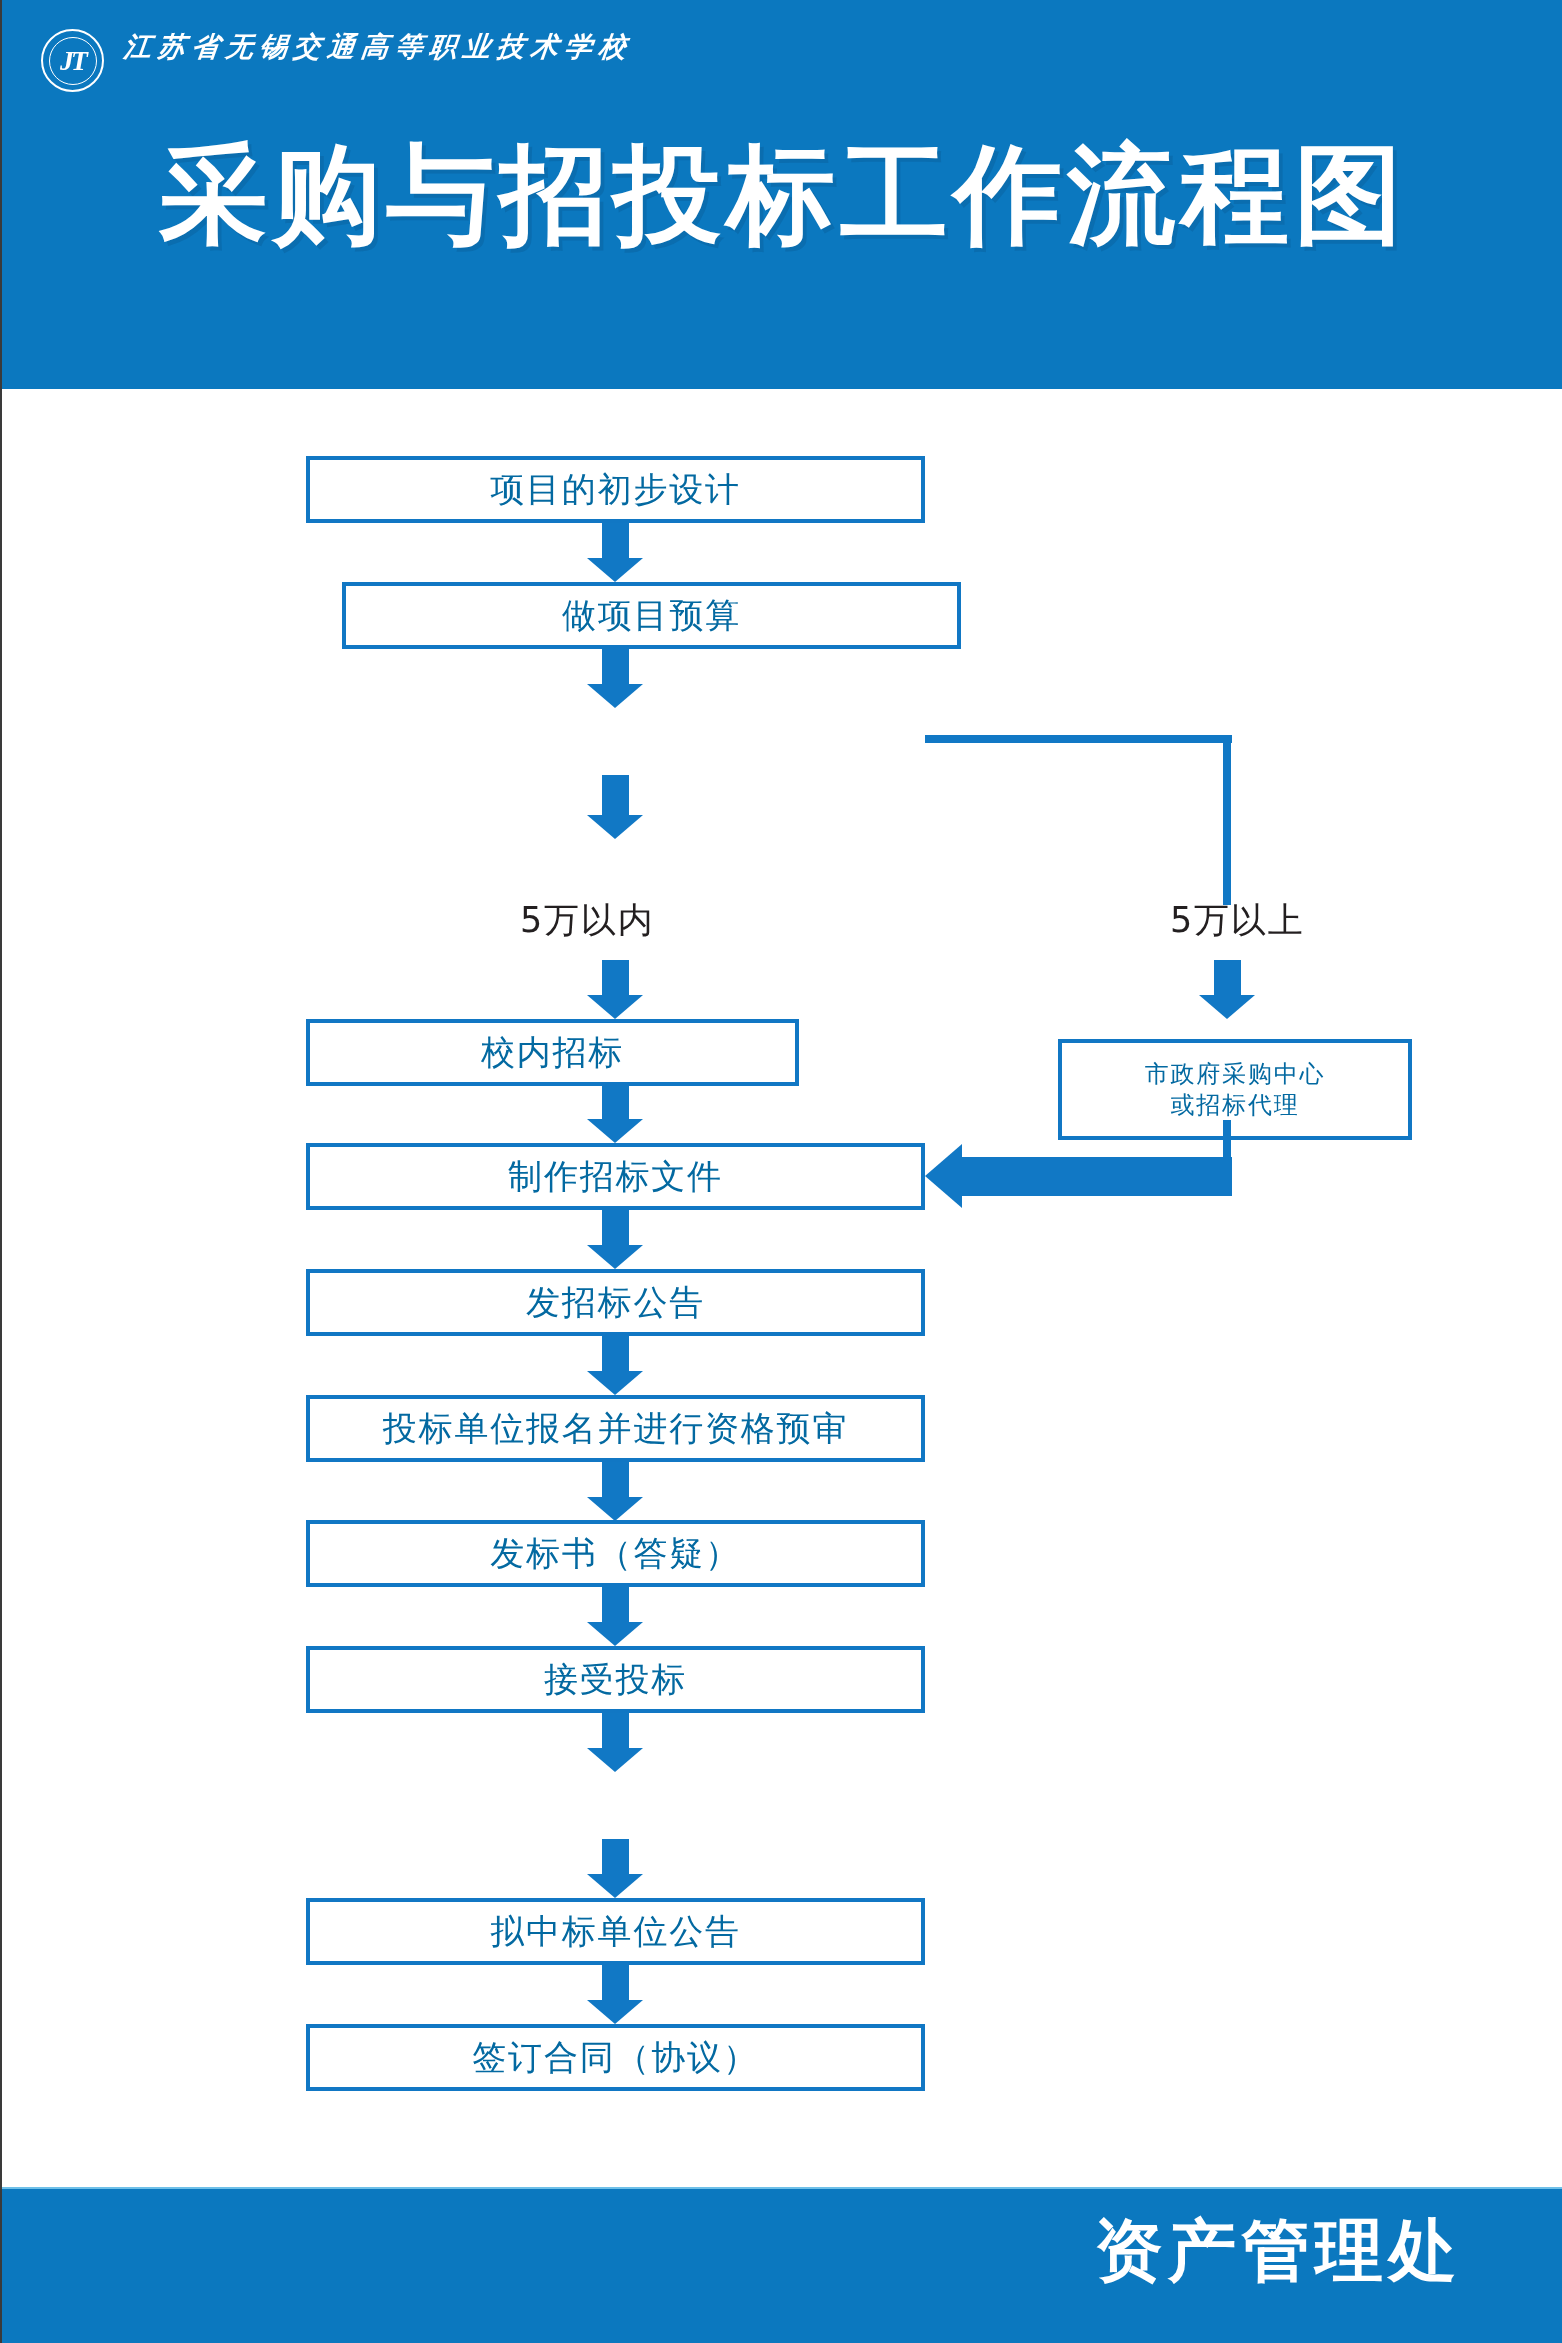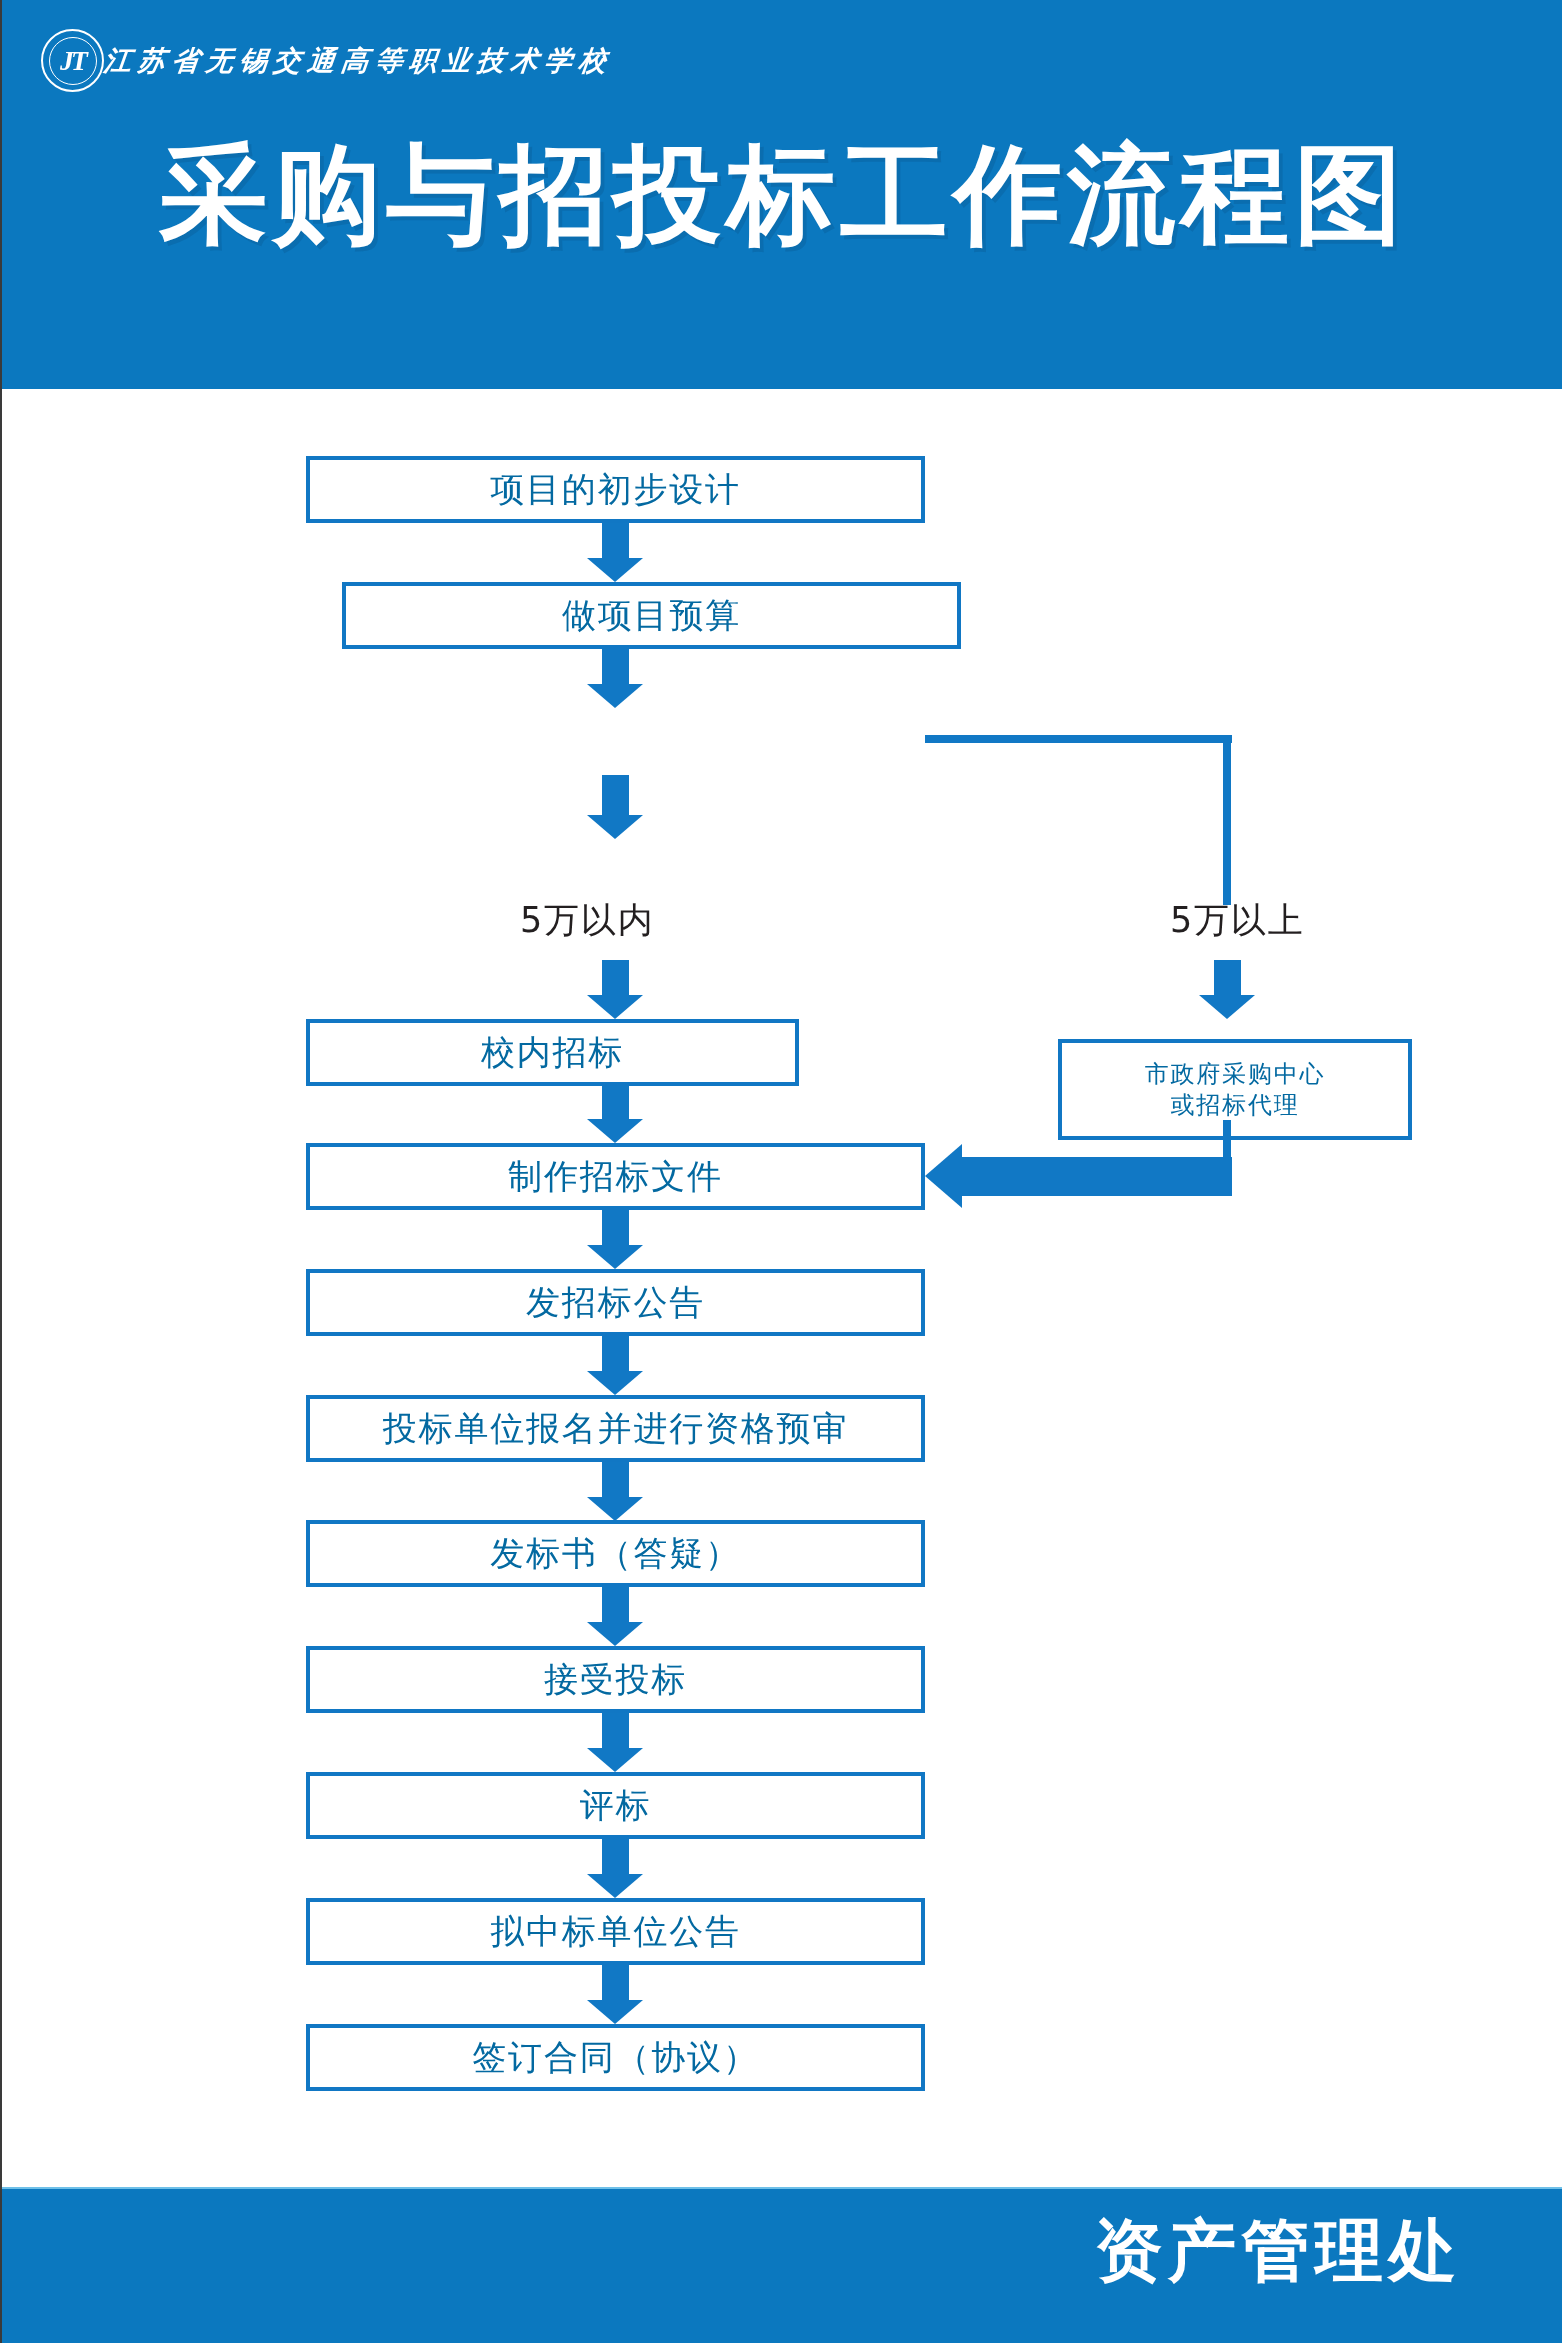--- a/index.html
+++ b/index.html
@@ -14,21 +14,21 @@
   }
   .page{position:relative;width:1563px;height:2344px;overflow:hidden;background:#fff;}
 
   
   .header{
     position:absolute;left:0;top:0;width:1563px;height:389px;
     background:#0b78bf;
   }
   .brandrow{
     position:absolute;left:39px;top:29px;
-    display:flex;align-items:center;
+    display:flex;align-items:flex-start;gap:20px;
   }
   .logo{
     width:59px;height:59px;border-radius:50%;
     border:2.8px solid #ffffff;
     position:relative;flex:0 0 auto;
     background:#0b78bf;
   }
   .logo::before{
     content:"";position:absolute;left:5.5px;top:5.5px;right:5.5px;bottom:5.5px;
     border-radius:50%;border:1.4px solid #ffffff;
@@ -246,23 +246,20 @@
     </div>
 
     <div class="node" style="left:304px;top:1257px;width:619px;height:67px;">
       <span>接受投标</span>
     </div>
     <div class="arrow-down" style="left:585px;top:1324px;height:59px;">
       <div class="shaft" style="height:35px;"></div>
       <div class="head"></div>
     </div>
 
-    <div class="node" style="left:304px;top:1383px;width:619px;height:67px;">
-      <span>评标</span>
-    </div>
     <div class="arrow-down" style="left:585px;top:1450px;height:59px;">
       <div class="shaft" style="height:35px;"></div>
       <div class="head"></div>
     </div>
 
     <div class="node" style="left:304px;top:1509px;width:619px;height:67px;">
       <span>拟中标单位公告</span>
     </div>
     <div class="arrow-down" style="left:585px;top:1576px;height:59px;">
       <div class="shaft" style="height:35px;"></div>

